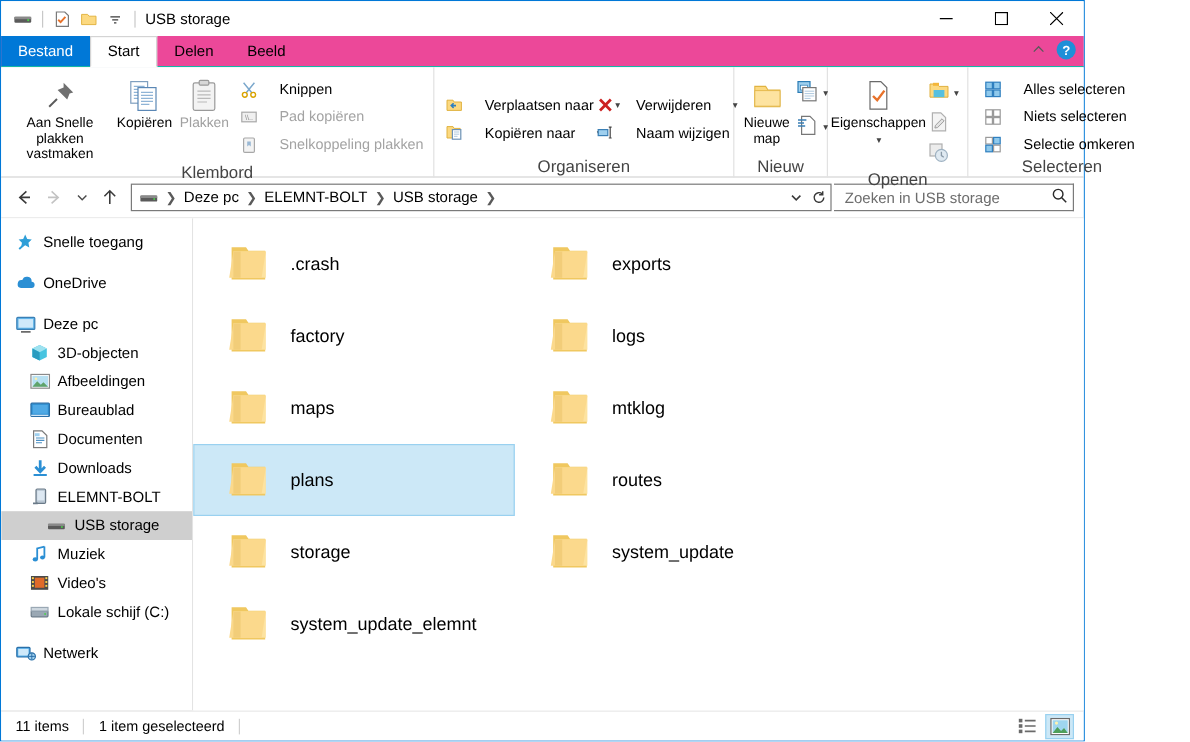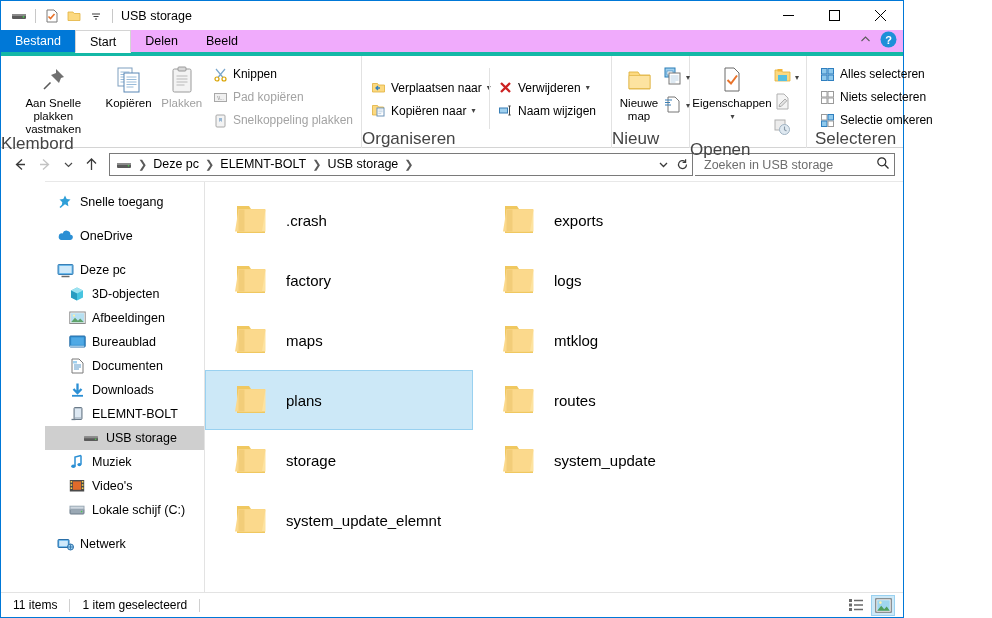--- a/index.html
+++ b/index.html
@@ -47,24 +47,24 @@
   .win-btn {
     width: 46px; height: 29px;
     display: flex; align-items: center; justify-content: center;
   }
 
   
   .tabbar {
     height: 26px;
     display: flex;
     align-items: stretch;
-    background: #f0abfc;
+    background: #ec4899;
     flex: 0 0 auto;
     position: relative;
-    border-bottom: 4px solid #14b8a6;
+    border-bottom: 1px solid #14b8a6;
   }
   .tab {
     padding: 0 14px;
     display: flex; align-items: center;
     font-size: 12.5px;
     color: #000;
     white-space: nowrap;
   }
   .tab.file {
     background: #0078d7; color: #fff;
@@ -102,40 +102,40 @@
   }
   .rgroup:last-child { border-right: none; }
   .rgroup-body {
     flex: 1;
     display: flex;
     align-items: flex-start;
     padding: 4px 4px 0 4px;
   }
   .rgroup-title {
     height: 17px;
-    text-align: left;
-    font-size: 17px;
+    text-align: center;
+    font-size: 14px;
     color: #444;
     line-height: 15px;
   }
   .bigbtn {
     display: flex; flex-direction: column;
     align-items: center; justify-content: flex-start;
     padding: 3px 5px 0 5px;
     text-align: center;
     font-size: 11.5px;
     line-height: 13px;
     color: #000;
     min-width: 44px;
   }
   .bigbtn .glyph { height: 34px; display: flex; align-items: center; justify-content: center; }
   .bigbtn.disabled { color: #a0a0a0; }
   .smallcol { display: flex; flex-direction: column; gap: 1px; padding-top: 3px; }
   .smallbtn {
-    display: flex; align-items: center; gap: 4px;
+    display: flex; align-items: center; gap: 17px;
     height: 22px;
     padding: 0 4px;
     font-size: 12px;
     white-space: nowrap;
     color: #000;
   }
   .smallbtn.disabled { color: #a3a3a3; }
   .smallbtn .ico { width: 17px; height: 17px; display:flex; align-items:center; justify-content:center; flex: 0 0 17px;}
   .caret { font-size: 8px; color: #444; margin-left: 1px; }
   .vsep { width: 1px; background: #e2e2e2; align-self: stretch; margin: 4px 3px 2px 3px; }
@@ -195,21 +195,20 @@
   }
   .searchbox input::placeholder { color: #6d6d6d; }
 
   
   .body {
     flex: 1;
     display: flex;
     border-top: 1px solid #e8e8e8;
     min-height: 0;
     background: #fff;
-    margin-left: 44px;
   }
   .sidebar {
     width: 160px;
     flex: 0 0 160px;
     border-right: 1px solid #e3e3e3;
     padding-top: 8px;
     overflow: hidden;
     background: #fff;
   }
   .nav-item {

